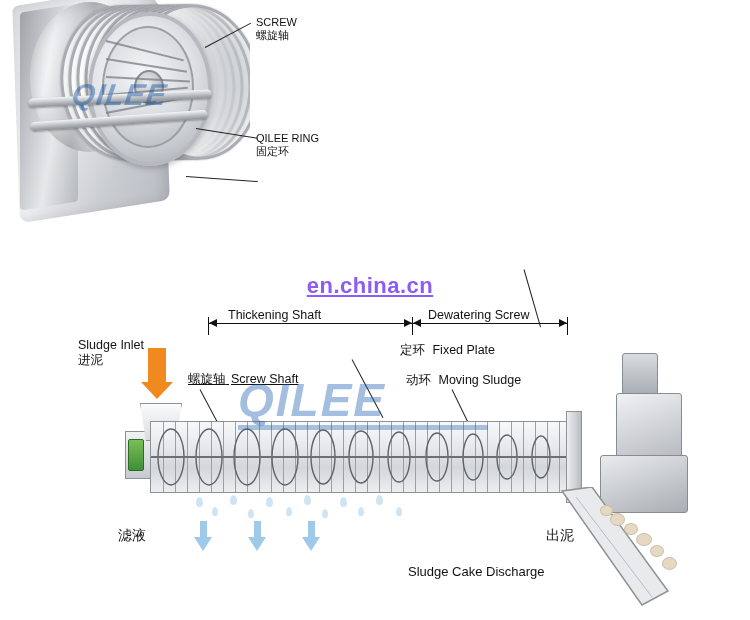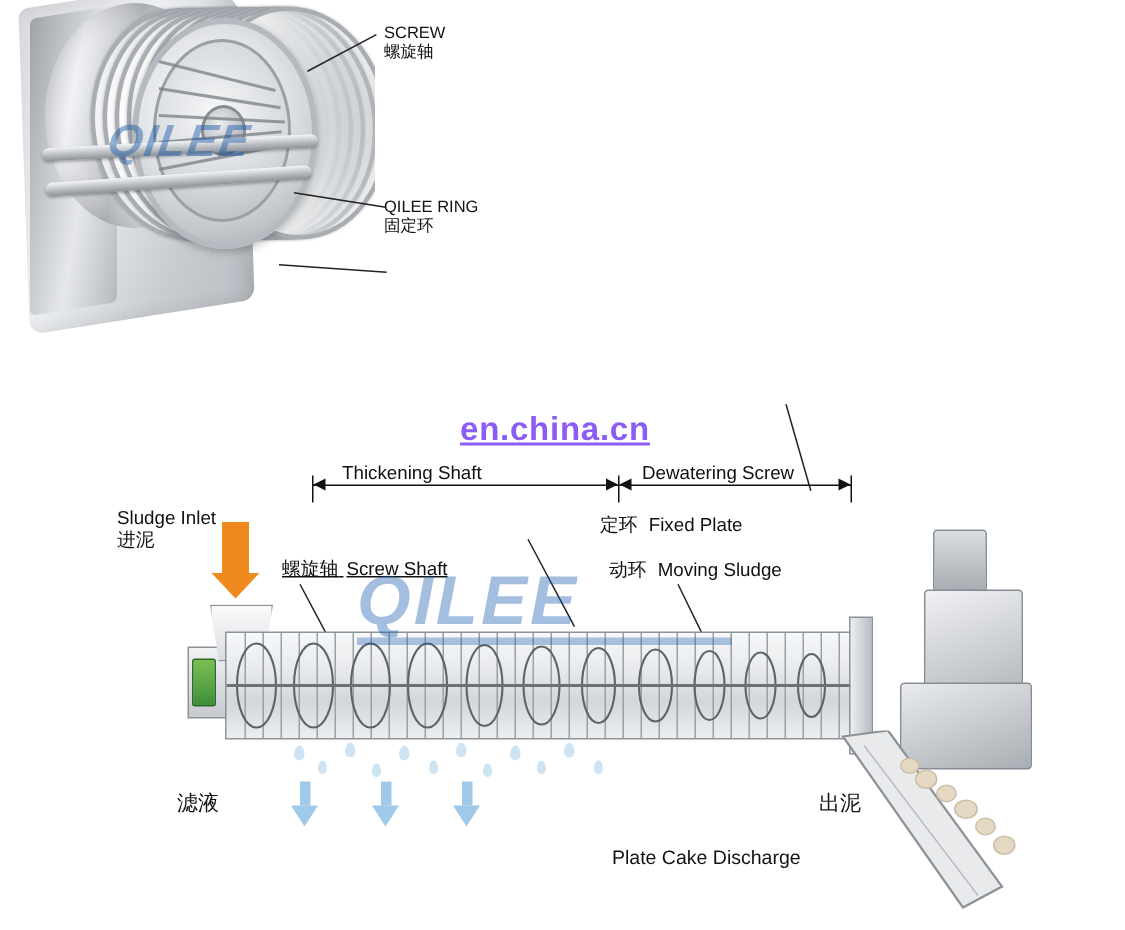--- a/index.html
+++ b/index.html
@@ -351,16 +351,16 @@
 
     <div class="bluearrow-stem" style="left:200px;top:296px;height:16px;"></div>
     <div class="bluearrow" style="left:194px;top:312px;"></div>
     <div class="bluearrow-stem" style="left:254px;top:296px;height:16px;"></div>
     <div class="bluearrow" style="left:248px;top:312px;"></div>
     <div class="bluearrow-stem" style="left:308px;top:296px;height:16px;"></div>
     <div class="bluearrow" style="left:302px;top:312px;"></div>
 
     <div class="lbl cn" style="left:118px;top:304px;font-size:14px;">滤液</div>
     <div class="lbl cn" style="left:546px;top:304px;font-size:14px;">出泥</div>
-    <div class="lbl" style="left:408px;top:340px;font-size:13px;">Plate Cake Discharge</div>
+    <div class="lbl" style="left:408px;top:340px;font-size:13px;">Sludge Cake Discharge</div>
 
   </div>
 </div>
 
 </body></html>

